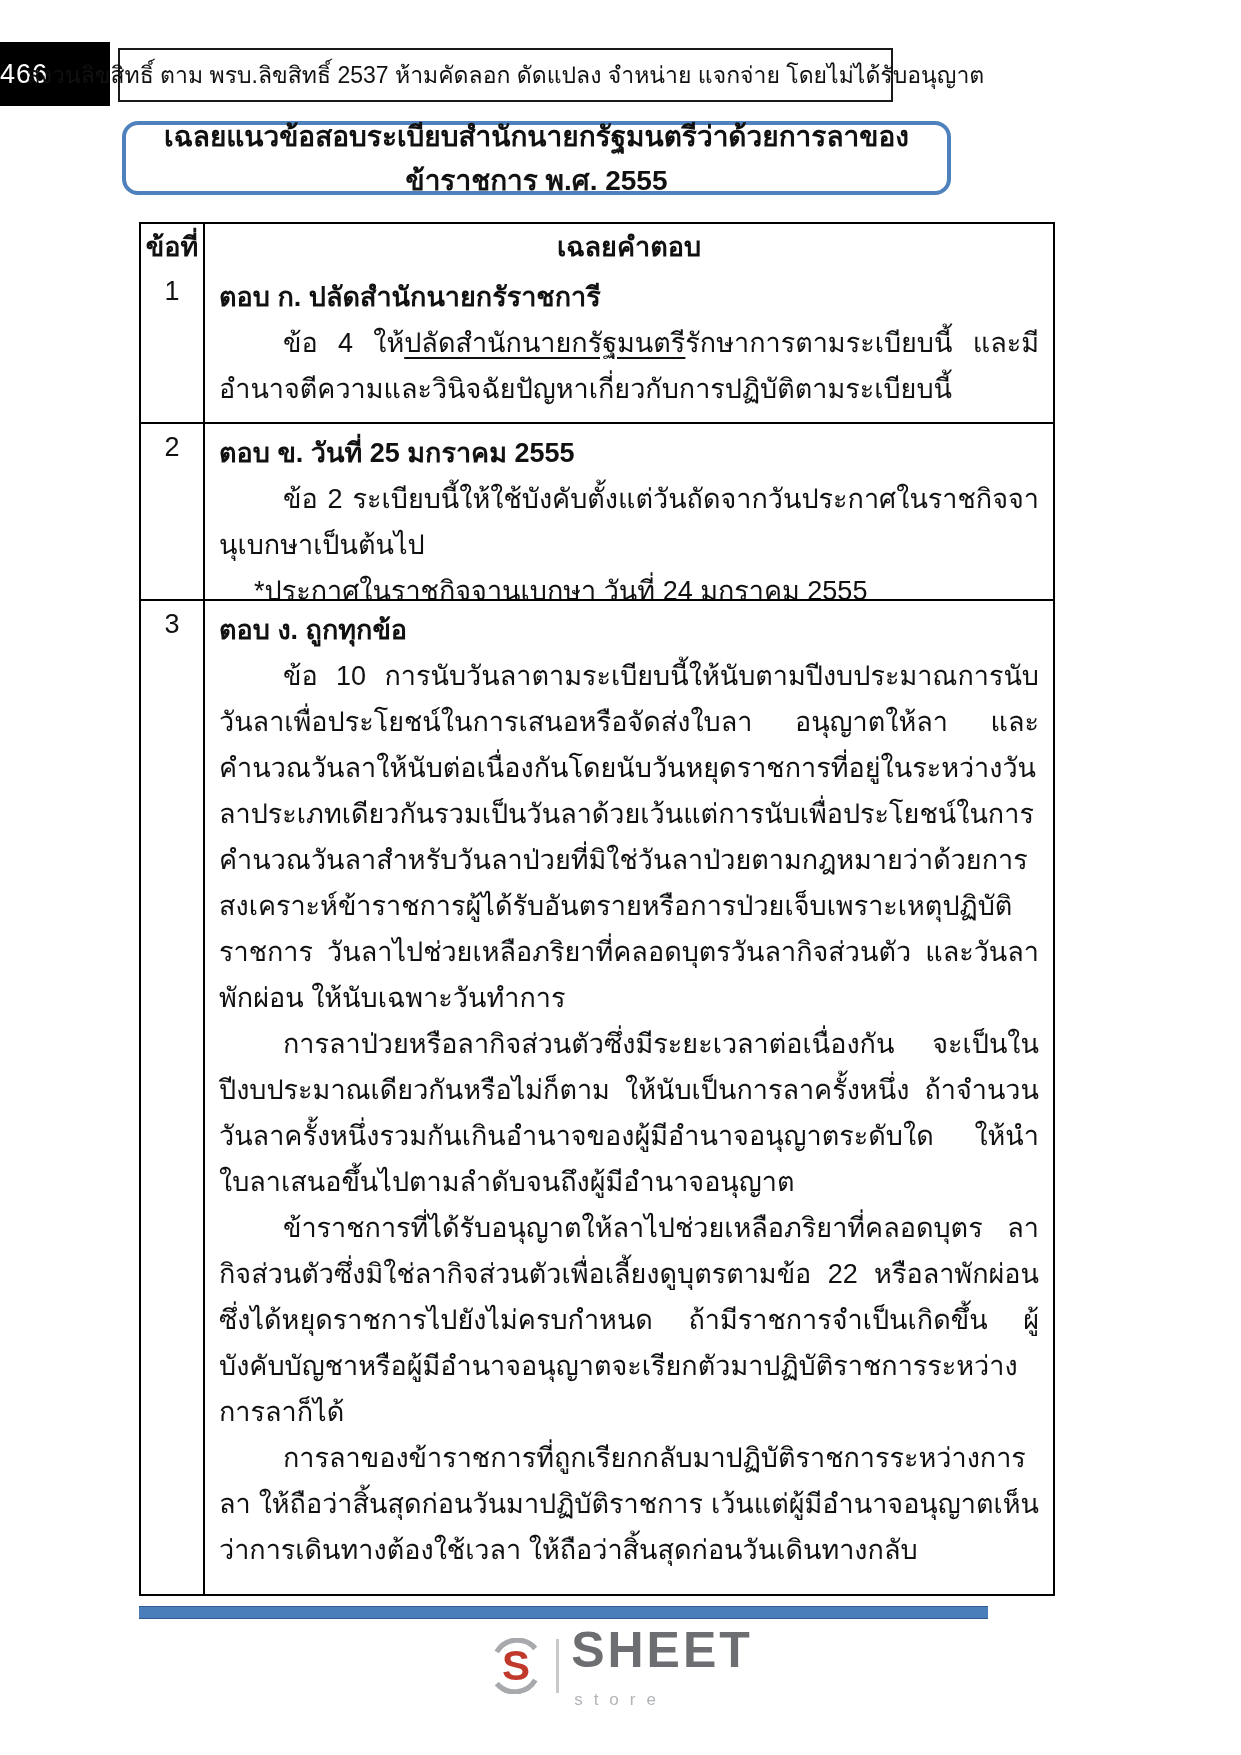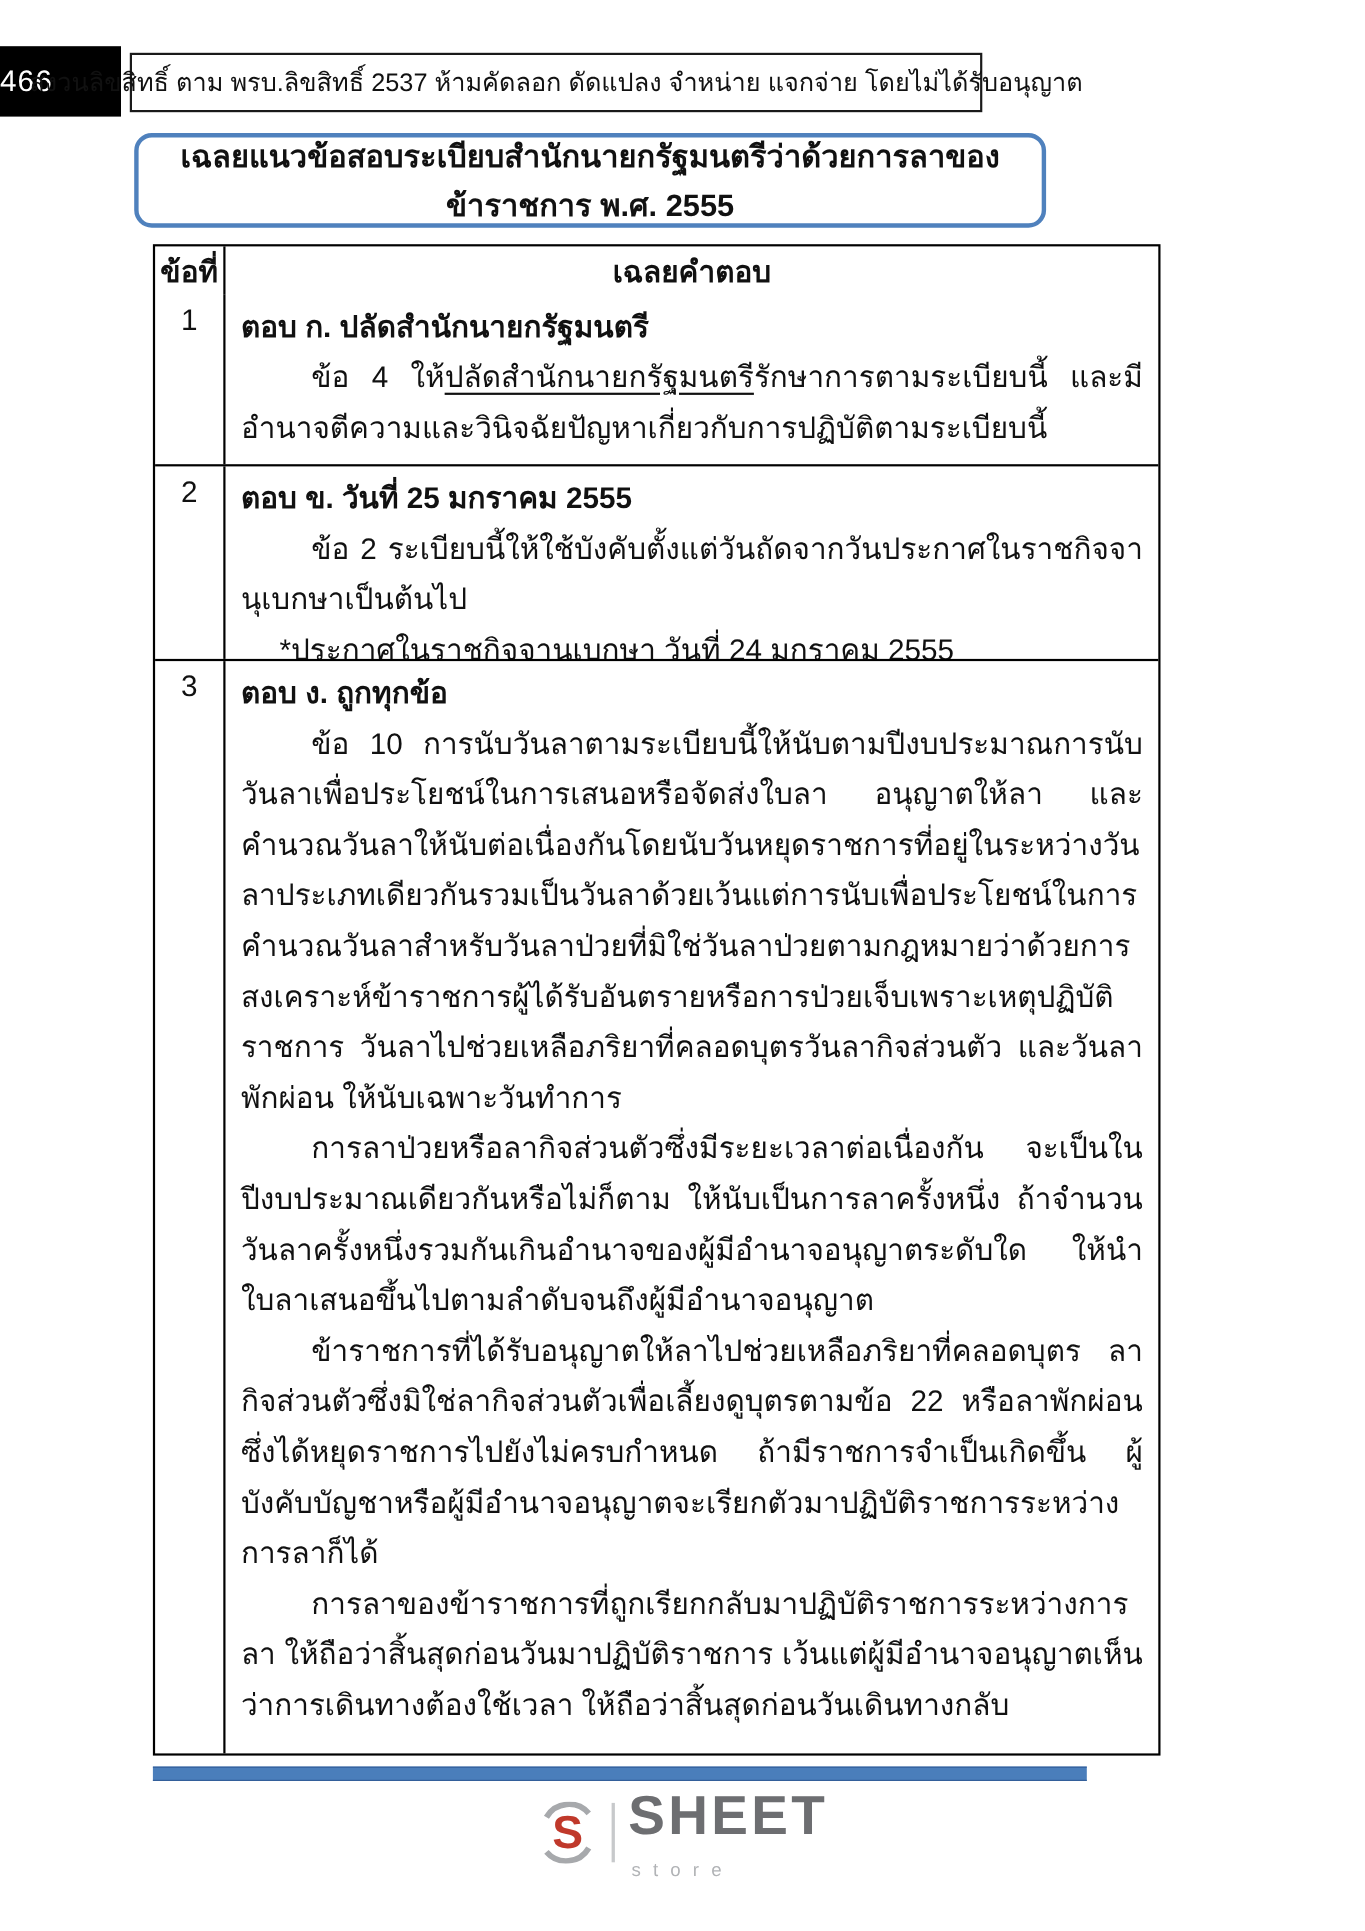--- a/index.html
+++ b/index.html
@@ -24,21 +24,21 @@
   }
   
   .copyright{
     position:absolute;left:118px;top:48px;width:775px;height:54px;
     border:2px solid #1a1a1a;background:#fff;
     display:flex;align-items:center;justify-content:center;
     font-size:23px;white-space:nowrap;
   }
   
   .titlebox{
-    position:absolute;left:122px;top:121px;width:829px;height:86px;
+    position:absolute;left:122px;top:121px;width:829px;height:74px;
     border:4px solid var(--accent-blue);border-radius:16px;background:#fff;
     display:flex;align-items:center;justify-content:center;text-align:center;
     font-size:28px;font-weight:bold;padding:0 22px;
   }
   
   .answer-table{
     position:absolute;left:139px;top:222px;width:916px;
     border:2px solid #000;background:#fff;font-size:27px;
   }
   .t-row{display:flex;align-items:stretch;}
@@ -98,21 +98,21 @@
 
 <div class="answer-table">
   <div class="t-row t-head">
     <div class="num-col">ข้อที่</div>
     <div class="ans-col">เฉลยคำตอบ</div>
   </div>
   <div>
       <div class="t-row row-0">
         <div class="num-col">1</div>
         <div class="ans-col">
-          <div class="ans-heading">ตอบ ก. ปลัดสำนักนายกรัฐมนตรี</div>
+          <div class="ans-heading">ตอบ ก. ปลัดสำนักนายกรัราชการี</div>
           <div class="para" style="text-indent: 64px;"><span class="b">ข้อ 4 </span><span>ให้</span><span class="u">ปลัดสำนักนายกรัฐมนตรี</span><span>รักษาการตามระเบียบนี้ และมีอำนาจตีความและวินิจฉัยปัญหาเกี่ยวกับการปฏิบัติตามระเบียบนี้</span></div>
         </div>
       </div>
       <div class="t-row row-1">
         <div class="num-col">2</div>
         <div class="ans-col">
           <div class="ans-heading">ตอบ ข. วันที่ 25 มกราคม 2555</div>
           <div class="para" style="text-indent: 64px;"><span class="b">ข้อ 2 </span><span>ระเบียบนี้ให้ใช้บังคับตั้งแต่วันถัดจากวันประกาศในราชกิจจานุเบกษาเป็นต้นไป</span></div>
           <div class="para" style="text-indent: 35px;"><span>*ประกาศในราชกิจจานุเบกษา วันที่ 24 มกราคม 2555</span></div>
         </div>

